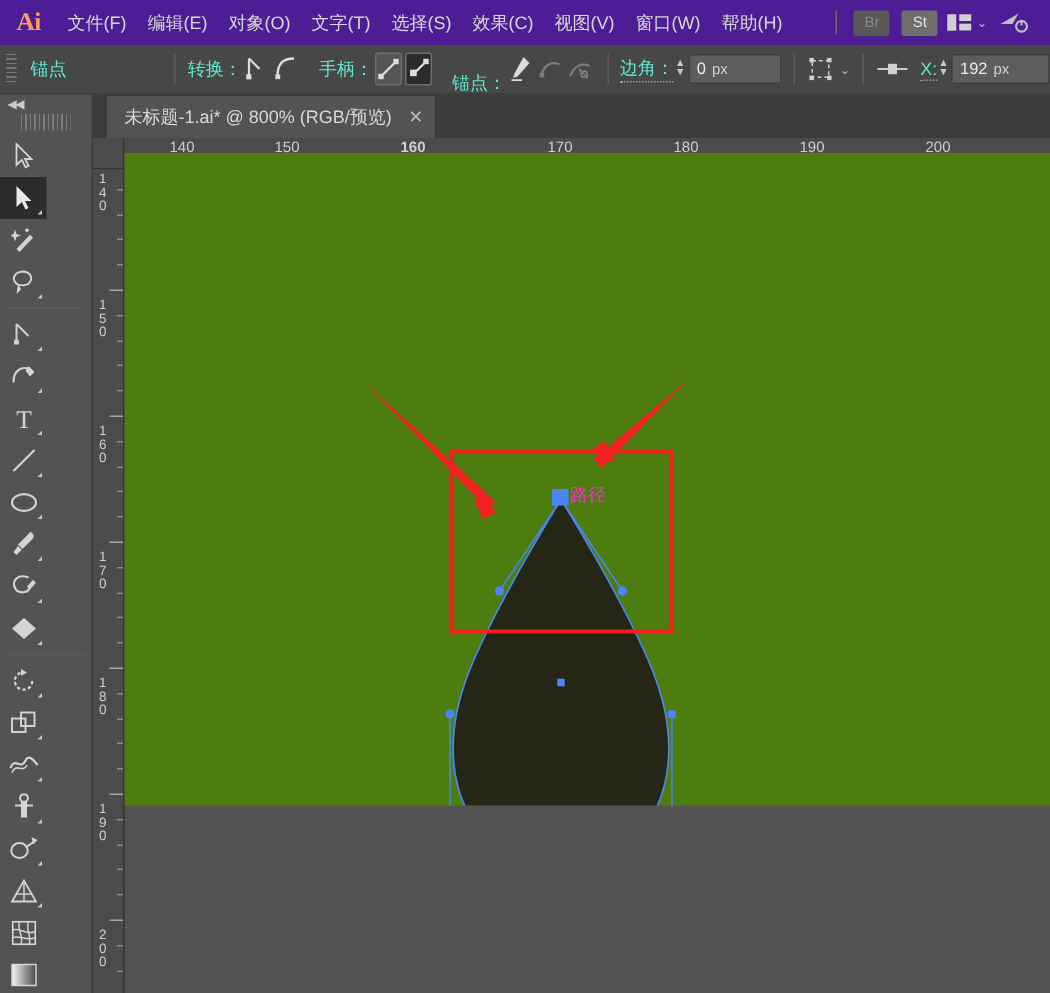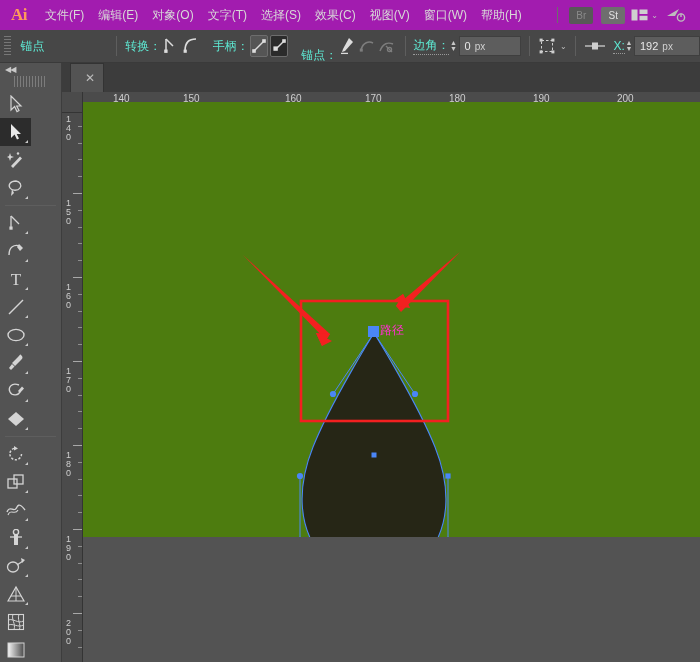--- a/index.html
+++ b/index.html
@@ -7,21 +7,21 @@
     width: 700px; height: 662px;
     overflow: hidden;
     background: #535353;
     font-family: "Liberation Sans", "DejaVu Sans", sans-serif;
   }
   #app { position: relative; width: 700px; height: 662px; }
 
   
   .menubar {
     position: absolute; left: 0; top: 0; width: 700px; height: 30px;
-    background: #a21caf;
+    background: #4c1d95;
     display: flex; align-items: center;
   }
   .ai-logo {
     width: 38px; height: 30px;
     display: flex; align-items: center; justify-content: center;
     color: #FF9A5B; font-size: 17px; font-weight: bold;
     font-family: "Liberation Serif", serif;
     letter-spacing: -0.5px;
   }
   .menu-item {
@@ -315,20 +315,21 @@
       <span>▼</span>
     </div>
     <div class="numfield" style="min-width:66px;">
       <span>192</span>
       <span class="unit">px</span>
     </div>
   </div>
 
   <div class="tabstrip">
     <div class="doctab">
+      <span class="title">未标题-1.ai* @ 800% (RGB/预览)</span>
       <span class="closeb">✕</span>
     </div>
   </div>
 
   <div class="toolbar">
     <div class="tb-collapse">◀◀</div>
     <div class="tb-grip"></div>
 
     <div class="tb-grid">
       <div class="tcell">
@@ -497,21 +498,21 @@
       <div class="tickmin" style="left: 60.6px;"></div>
       <div class="tickmin" style="left: 77.4px;"></div>
       <div class="tickmin" style="left: 94.2px;"></div>
       <div class="tickmaj" style="left: 111px;"></div>
       <div class="rlab" style="left: 100px;">150</div>
       <div class="tickmin" style="left: 127.8px;"></div>
       <div class="tickmin" style="left: 144.6px;"></div>
       <div class="tickmin" style="left: 161.4px;"></div>
       <div class="tickmin" style="left: 178.2px;"></div>
       <div class="tickmaj" style="left: 195px;"></div>
-      <div class="rlab" style="left: 202px;">160</div>
+      <div class="rlab" style="left: 184px; font-weight: bold;">160</div>
       <div class="tickmin" style="left: 211.8px;"></div>
       <div class="tickmin" style="left: 228.6px;"></div>
       <div class="tickmin" style="left: 245.4px;"></div>
       <div class="tickmin" style="left: 262.2px;"></div>
       <div class="tickmaj" style="left: 279px;"></div>
       <div class="rlab" style="left: 282px;">170</div>
       <div class="tickmin" style="left: 295.8px;"></div>
       <div class="tickmin" style="left: 312.6px;"></div>
       <div class="tickmin" style="left: 329.4px;"></div>
       <div class="tickmin" style="left: 346.2px;"></div>

